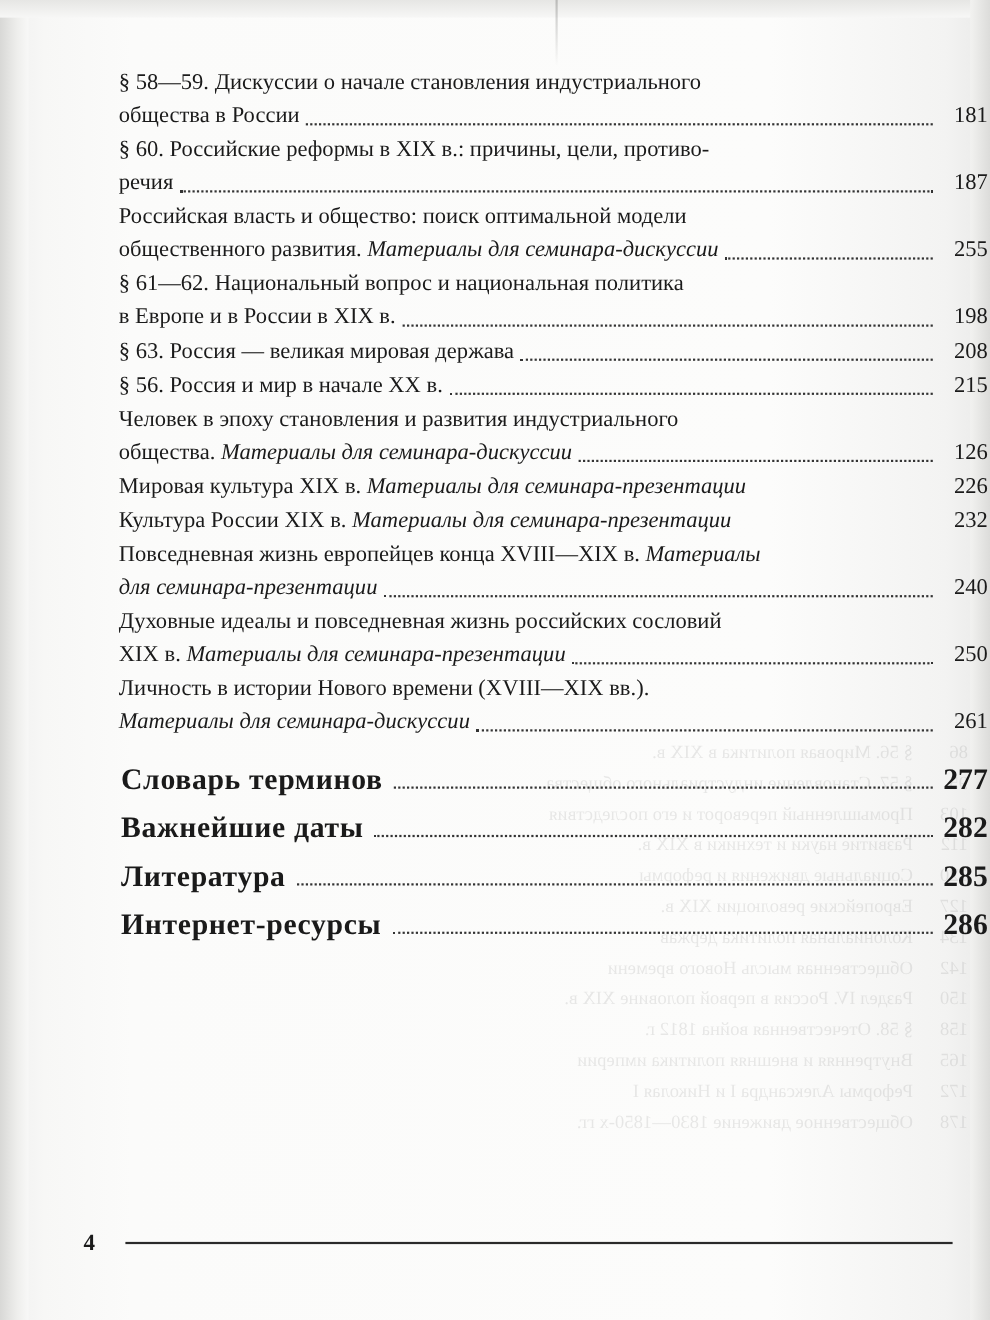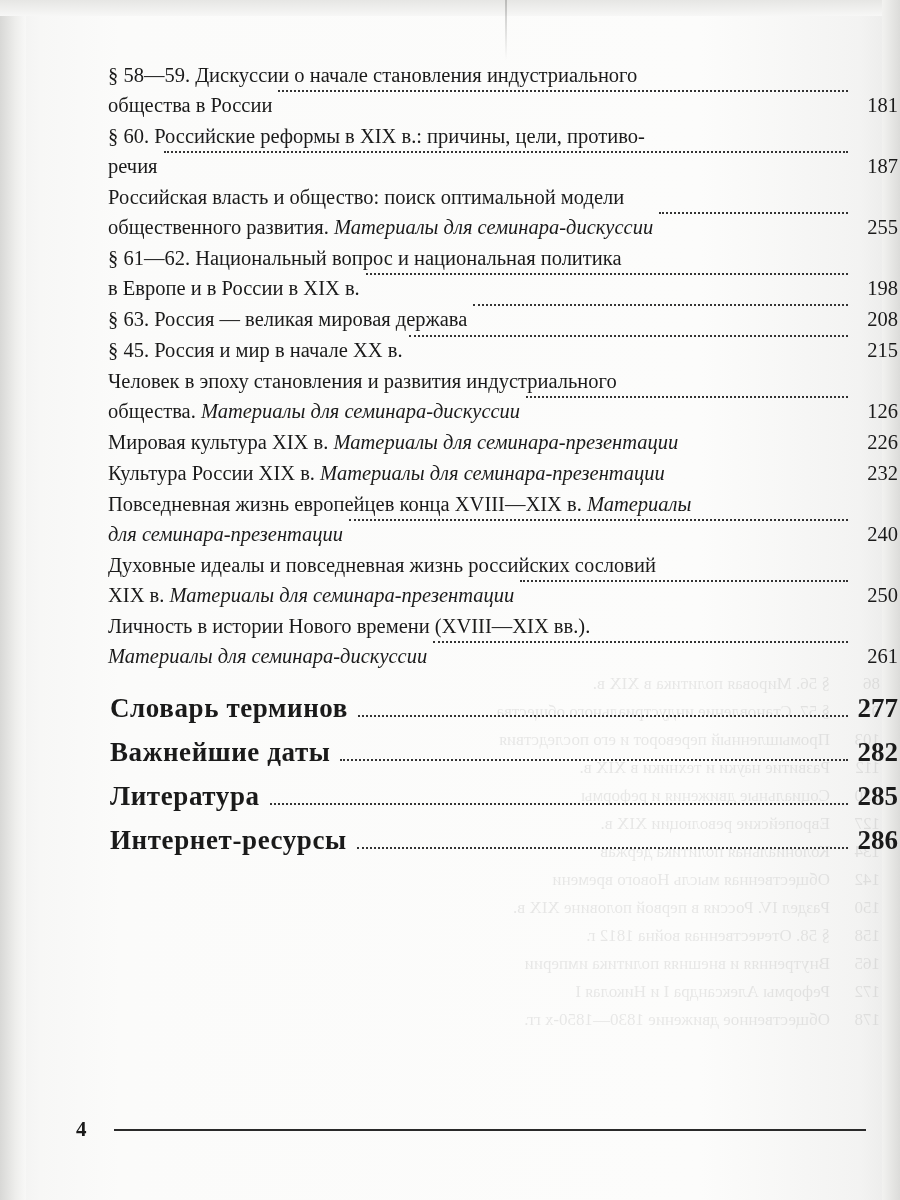--- a/index.html
+++ b/index.html
@@ -57,20 +57,21 @@
     margin: 0;
     padding: 0;
   }
 
   
   .entry-block {
     margin-bottom: 1px;
   }
   .entry-line {
     display: flex;
+    align-items: flex-end;
     font-size: 20.5px;
     line-height: 30px;
   }
   .entry-line .txt {
     flex: 0 1 auto;
   }
   .entry-line .leader {
     flex: 1 1 auto;
     margin: 0 4px 6px 6px;
     border-bottom: 2.5px dotted #333;
@@ -268,21 +269,21 @@
       </li>
       <li class="entry-block">
         <div class="entry-line">
           <span class="txt">§ 63. Россия — великая мировая держава</span>
           <span class="leader"></span>
           <span class="page-num">208</span>
         </div>
       </li>
       <li class="entry-block">
         <div class="entry-line">
-          <span class="txt">§ 45. Россия и мир в начале XX в.</span>
+          <span class="txt">§ 56. Россия и мир в начале XX в.</span>
           <span class="leader"></span>
           <span class="page-num">215</span>
         </div>
       </li>
       <li class="entry-block">
         <div class="entry-line plain">
           <span class="txt">Человек в эпоху становления и развития индустриального</span>
           <span class="leader"></span>
           <span class="page-num"></span>
         </div>

